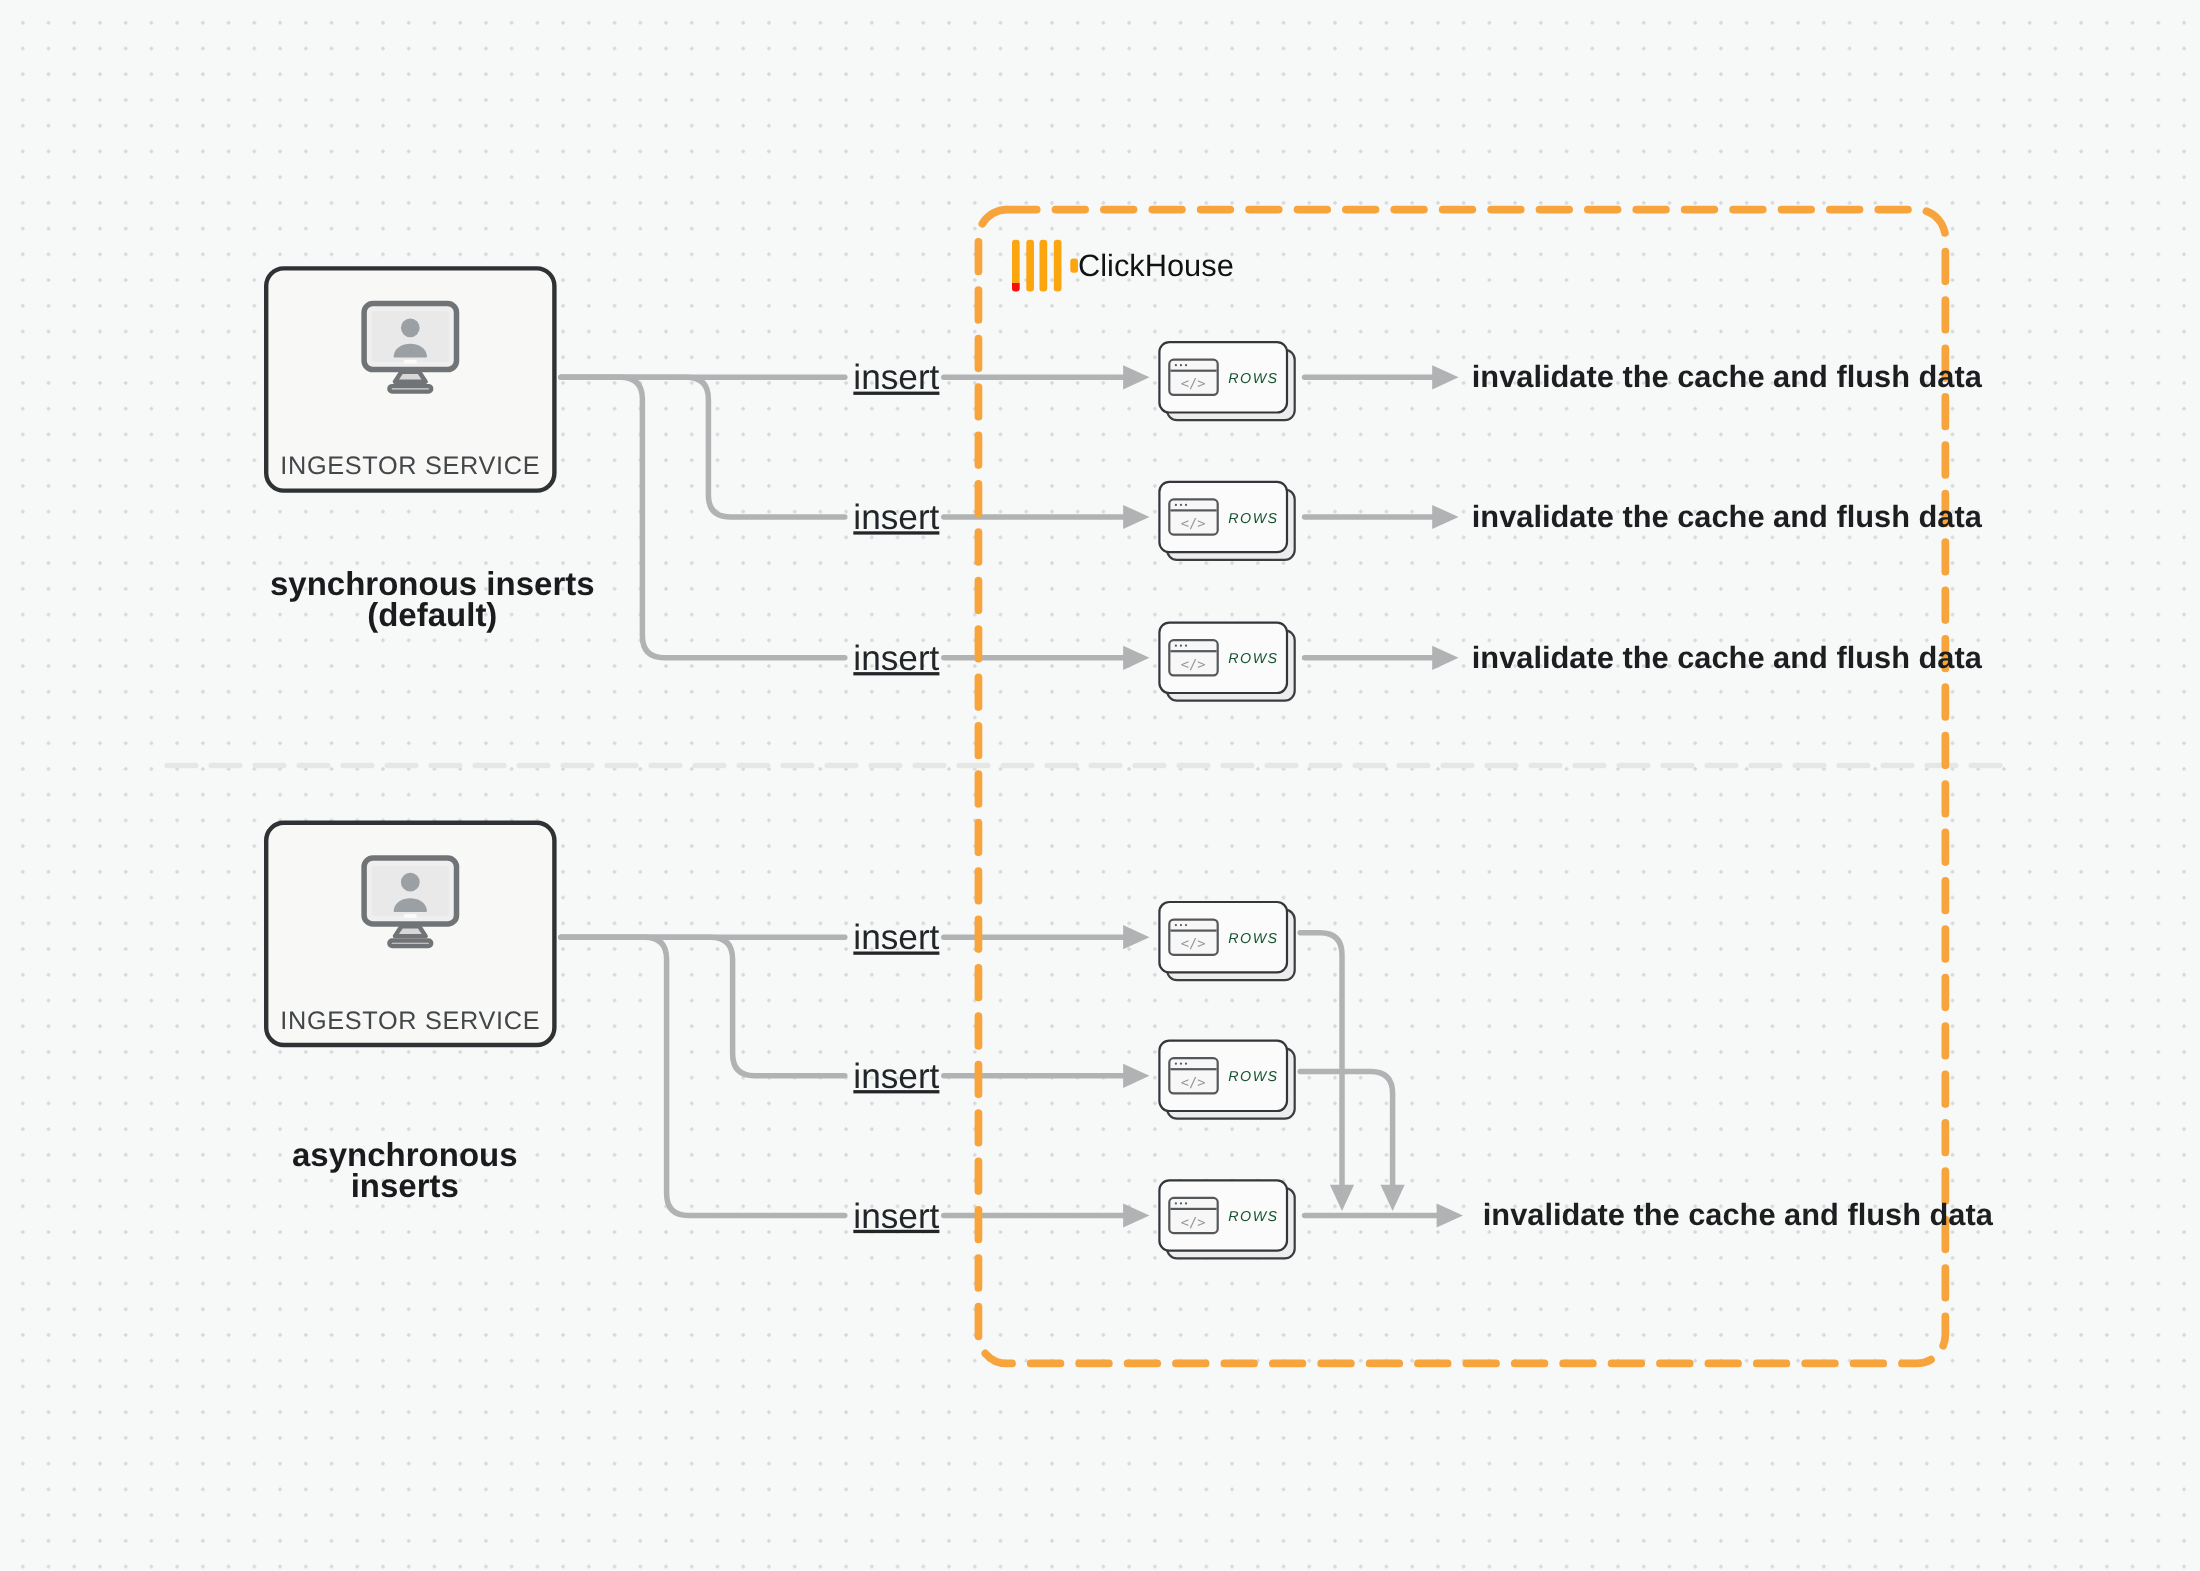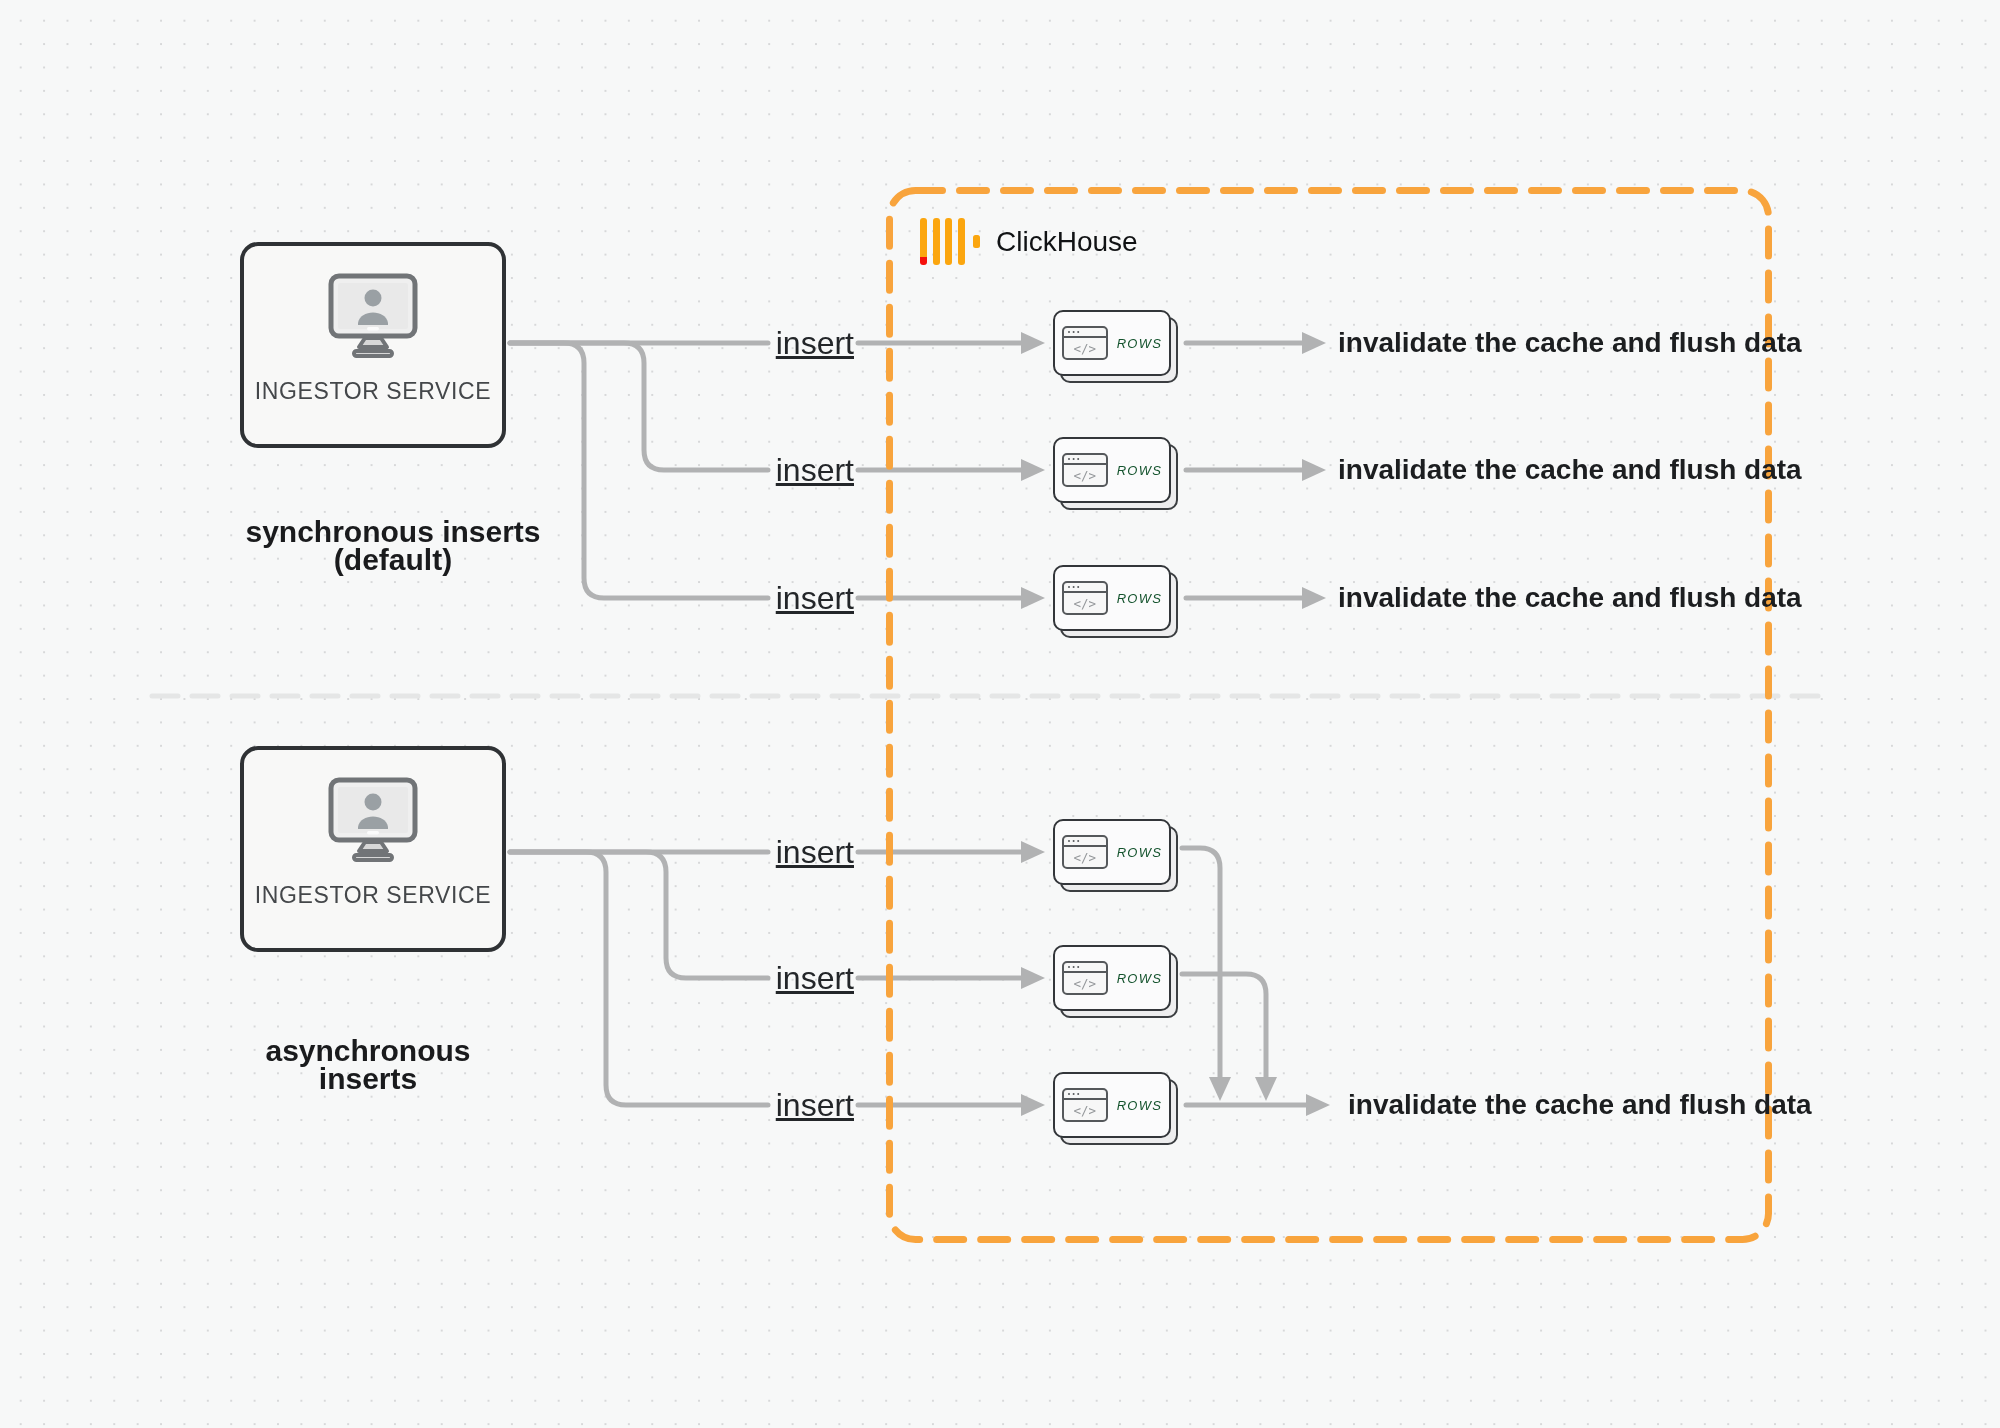--- a/index.html
+++ b/index.html
@@ -14,35 +14,36 @@
     overflow:hidden;
   }
   .wires{position:absolute;left:0;top:0;}
 
   
   .service-box{
     position:absolute;width:266px;height:206px;box-sizing:border-box;
     background:#f8f8f7;border:4px solid #2f3235;border-radius:18px;
     display:flex;flex-direction:column;align-items:center;justify-content:flex-start;
     padding-top:26px;
+    gap:32px;
   }
   .service-label{
     margin-top:14px;font-size:23px;color:#44474a;letter-spacing:.6px;
   }
   .caption{
     position:absolute;font-size:30px;font-weight:700;color:#1a1b1d;text-align:center;line-height:28px;
   }
 
   
   .ch-header{position:absolute;left:920px;top:218px;display:flex;align-items:center;height:47px;}
   .ch-bars{display:flex;align-items:center;height:47px;}
   .ch-bar{width:7px;height:47px;border-radius:3px;background:#FBA60F;margin-right:5.5px;}
   .ch-bar.first{background:linear-gradient(180deg,#FBA60F 0 39px,#F5100C 39px);}
   .ch-bar.small{height:13px;margin-left:3px;margin-right:0;border-radius:2.5px;}
-  .ch-name{margin-left:16px;font-size:28px;font-weight:500;color:#101214;}
+  .ch-name{margin-left:0;font-size:28px;font-weight:500;color:#101214;}
 
   
   .rows-card{position:absolute;width:118px;height:66px;}
   .card-back{position:absolute;left:7px;top:7px;width:118px;height:66px;box-sizing:border-box;
     background:#ededee;border:2.5px solid #3b3e41;border-radius:10px;}
   .card-front{position:absolute;left:0;top:0;width:118px;height:66px;box-sizing:border-box;
     background:#fbfbfc;border:2.5px solid #33363a;border-radius:10px;
     display:flex;align-items:center;justify-content:center;gap:9px;}
   .browser-icon{width:46px;height:34px;box-sizing:border-box;border:2px solid #55585b;border-radius:5px;background:#f7f7f7;}
   .bi-head{height:8px;border-bottom:2px solid #55585b;display:flex;align-items:center;padding-left:4px;}

